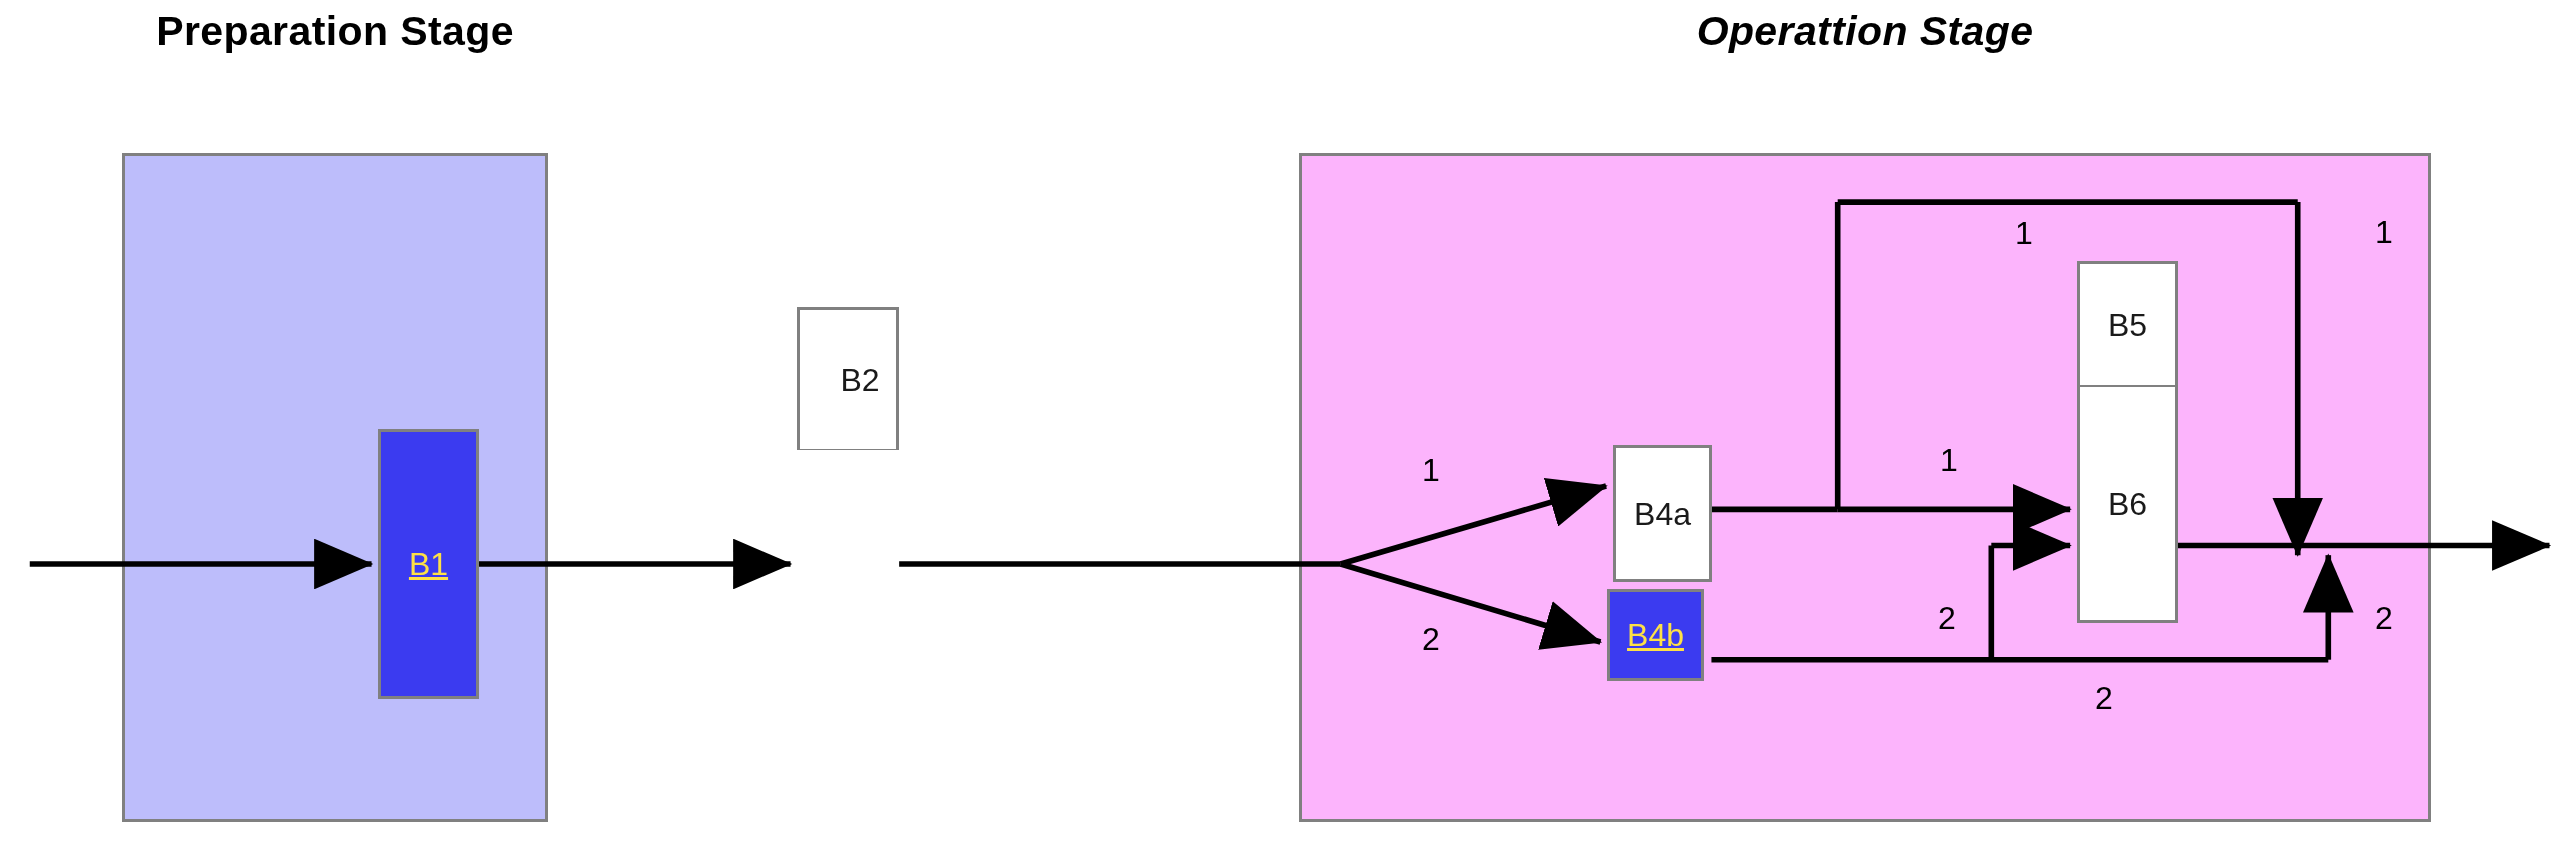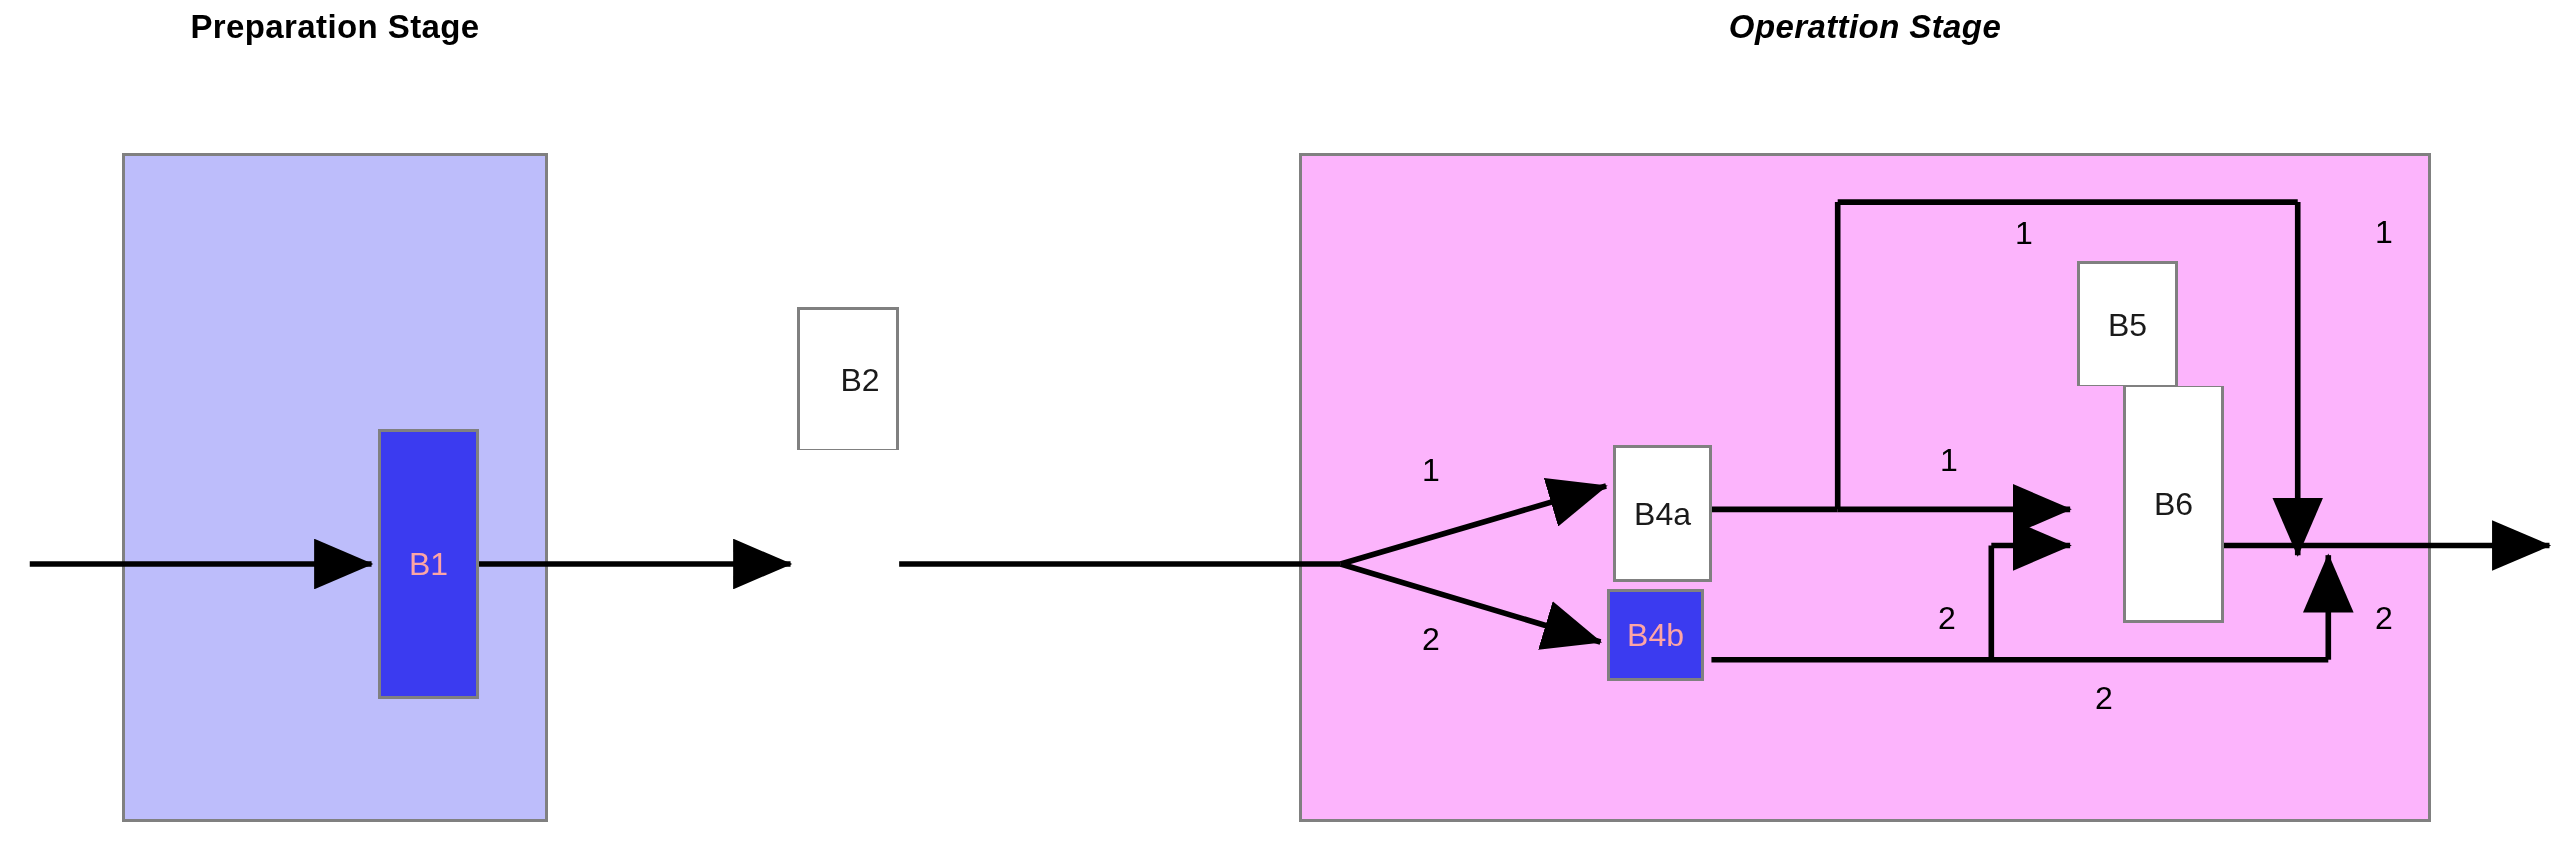--- a/index.html
+++ b/index.html
@@ -13,21 +13,21 @@
   #stage {
     position: relative;
     width: 2576px;
     height: 861px;
     background: #ffffff;
     overflow: hidden;
   }
   .stage-title {
     position: absolute;
     font-weight: bold;
-    font-size: 33px;
+    font-size: 41px;
     color: #000000;
     letter-spacing: 0.4px;
     white-space: nowrap;
     text-align: center;
   }
   .panel {
     position: absolute;
     box-sizing: border-box;
     border: 3.2px solid #808080;
   }
@@ -41,24 +41,25 @@
     display: flex;
     align-items: center;
     justify-content: center;
     font-size: 32px;
     color: #1a1a1a;
     background: #ffffff;
     line-height: 1;
   }
   .block.filled {
     background: #3b3bf0;
-    color: #fca5a5;
+    color: #fde047;
+    text-decoration: underline;
   }
   .block.stacked-top    { border-bottom-width: 1.6px; text-align: right; }
-  .block.stacked-bottom { border-top-width: 1.6px; margin-left: 46px; }
+  .block.stacked-bottom { border-top-width: 1.6px; }
 
   .edge-label {
     position: absolute;
     font-size: 32px;
     color: #000000;
     line-height: 1;
     white-space: nowrap;
   }
   svg.wires {
     position: absolute;

